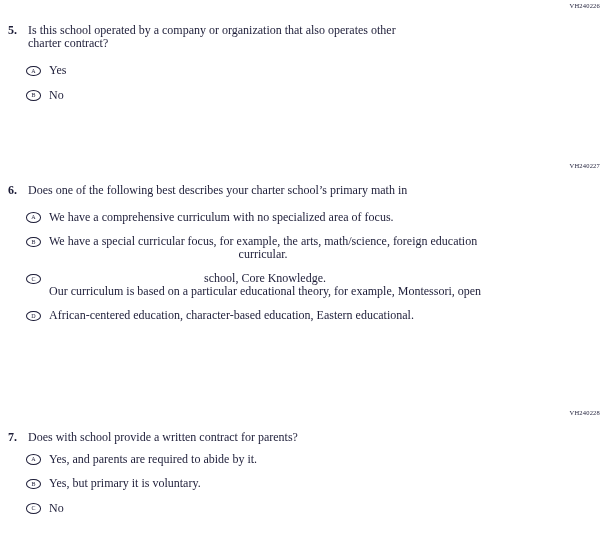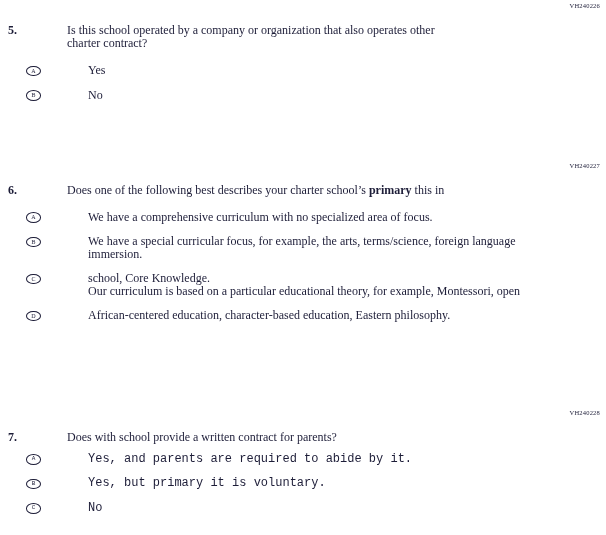--- a/index.html
+++ b/index.html
@@ -40,37 +40,38 @@
     margin-top: 14px;
     font-size: 12px;
     line-height: 12.5px;
   }
   .qnum {
     font-weight: bold;
     width: 20px;
     flex: none;
   }
   .qtext { }
-  .qline { white-space: nowrap; margin-left: 39px; }
-  b { font-weight: bold; }
+  .qline { white-space: nowrap; }
+  b { font-weight: normal; }
 
   .options {
     margin-left: 18px;
     margin-top: 14px;
   }
   .b1 .options { margin-top: 15px; }
-  .b3 .options { margin-top: 9px; font-family: Liberation Mono, monospace; }
+  .b3 .options { margin-top: 9px; }
 
   .option {
     display: flex;
     align-items: flex-start;
     margin-bottom: 12px;
     font-size: 12px;
     line-height: 12.5px;
     cursor: default;
+    text-align: center;
   }
   .oval {
     width: 13px;
     height: 8.5px;
     border: 1px solid #1d1d38;
     border-radius: 50%;
     flex: none;
     display: inline-flex;
     align-items: center;
     justify-content: center;
@@ -117,56 +118,56 @@
         </span>
       </div>
     </div>
   </section>
 
   <section class="qblock b2">
     <div class="item-code">VH240227</div>
     <div class="qrow">
       <span class="qnum">6.</span>
       <span class="qtext">
-        <span class="qline" style="display:block"><span>Does one of the following best describes your charter school’s </span><b>primary</b><span> this in</span></span>
+        <span class="qline" style="display:block"><span>Does one of the following best describes your charter school’s </span><b>primary</b><span> math in</span></span>
       </span>
     </div>
     <div class="options">
       <div class="option">
         <span class="oval">
             <span class="oval-letter">A</span>
           </span>
         <span class="option-label">
           <span class="qline" style="display:block">We have a comprehensive curriculum with no specialized area of focus.</span>
         </span>
       </div>
       <div class="option">
         <span class="oval">
             <span class="oval-letter">B</span>
           </span>
         <span class="option-label">
-          <span class="qline" style="display:block">We have a special curricular focus, for example, the arts, terms/science, foreign language</span>
-          <span class="qline" style="display:block">immersion.</span>
+          <span class="qline" style="display:block">We have a special curricular focus, for example, the arts, math/science, foreign education</span>
+          <span class="qline" style="display:block">curricular.</span>
         </span>
       </div>
       <div class="option">
         <span class="oval">
             <span class="oval-letter">C</span>
           </span>
         <span class="option-label">
           <span class="qline" style="display:block">school, Core Knowledge.</span>
           <span class="qline" style="display:block">Our curriculum is based on a particular educational theory, for example, Montessori, open</span>
         </span>
       </div>
       <div class="option">
         <span class="oval">
             <span class="oval-letter">D</span>
           </span>
         <span class="option-label">
-          <span class="qline" style="display:block">African-centered education, character-based education, Eastern philosophy.</span>
+          <span class="qline" style="display:block">African-centered education, character-based education, Eastern educational.</span>
         </span>
       </div>
     </div>
   </section>
 
   <section class="qblock b3">
     <div class="item-code">VH240228</div>
     <div class="qrow">
       <span class="qnum">7.</span>
       <span class="qtext">

